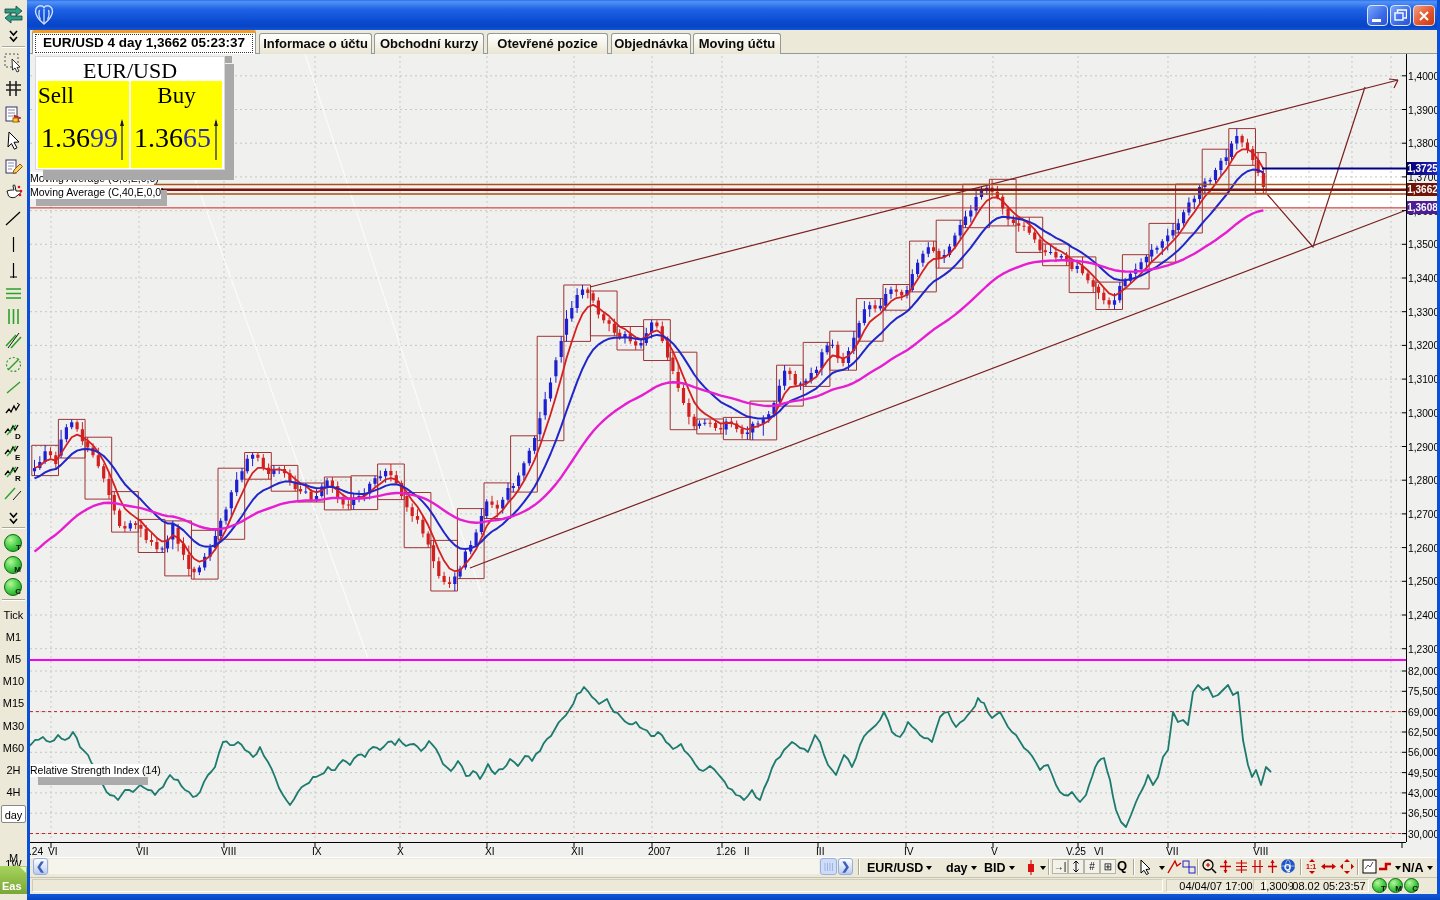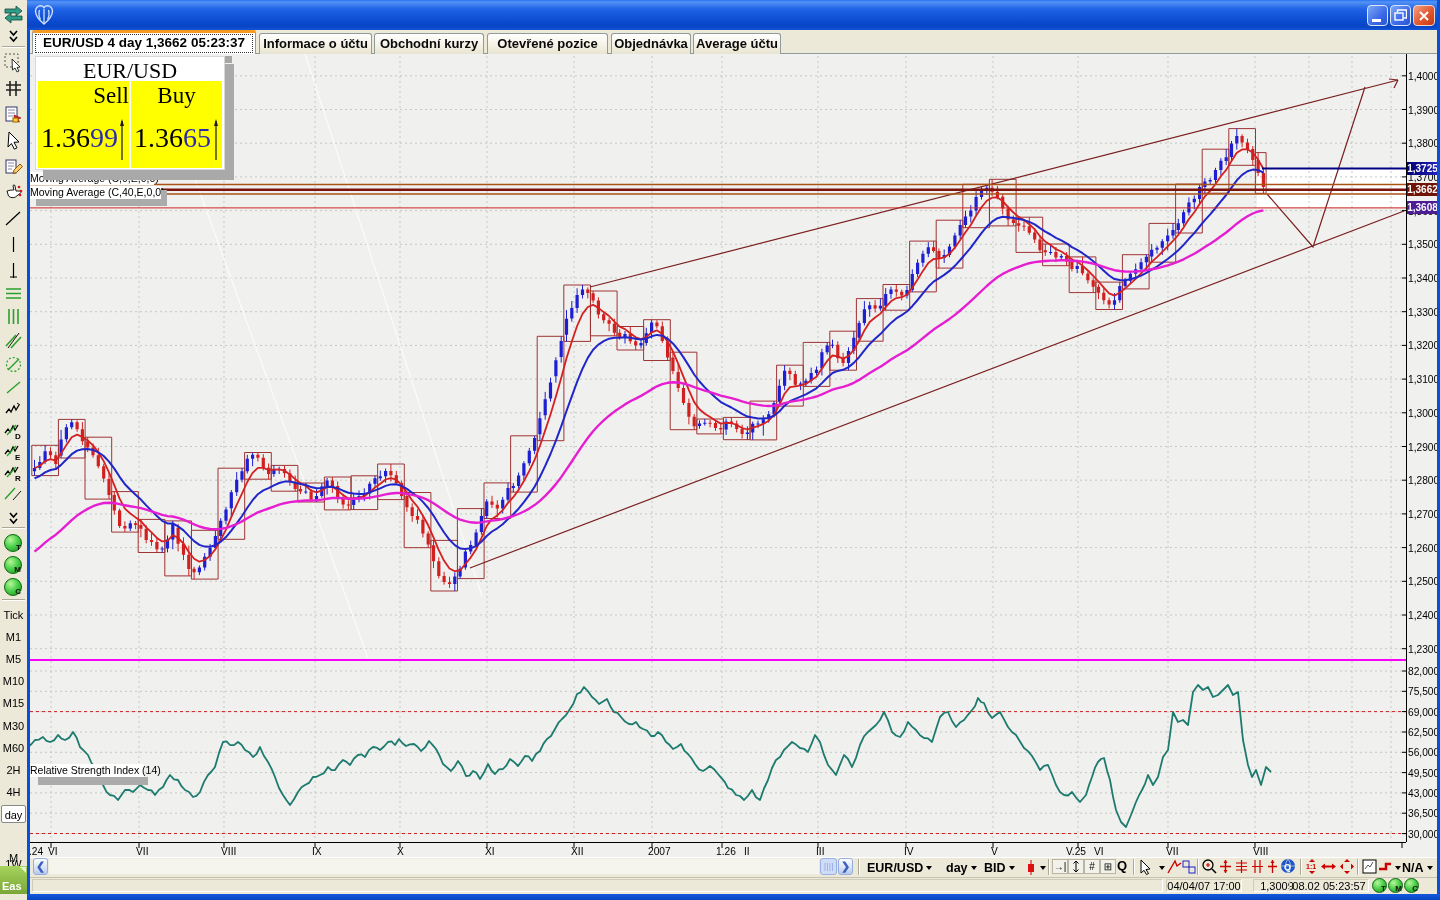--- a/index.html
+++ b/index.html
@@ -234,33 +234,33 @@
 <div class="abs" style="left:30px;top:30px;width:1407px;height:24px;background:#ece9d8;z-index:7">
  <div class="abs" style="left:0;top:23px;width:1407px;height:1px;background:#919b9c"></div>
  <div class="abs" style="left:2px;top:0;width:224px;height:24px;background:#fff;border:1px solid #919b9c;border-bottom:none;border-top:3px solid #f59a23;border-radius:2px 2px 0 0">
    <div class="abs" style="left:2px;top:1px;right:2px;bottom:1px;border:1px dotted #333"></div>
    <div style="font-weight:bold;font-size:13.5px;text-align:center;line-height:20px;color:#000">EUR/USD 4 day 1,3662 05:23:37</div>
  </div>
  <div class="tab" style="left:229px;width:113px">Informace o účtu</div>
  <div class="tab" style="left:344px;width:110px">Obchodní kurzy</div>
  <div class="tab" style="left:457px;width:121px">Otevřené pozice</div>
  <div class="tab" style="left:581px;width:80px">Objednávka</div>
- <div class="tab" style="left:663px;width:88px">Average účtu</div>
+ <div class="tab" style="left:663px;width:88px">Moving účtu</div>
 </div>
 
 <div class="abs" style="left:225px;top:56px;width:7px;height:7px;background:#a6a6a6;z-index:4"></div>
 
 <div class="abs" style="left:35px;top:56px;width:198px;height:124px;z-index:5;font-family:'Liberation Serif',serif">
  <div class="abs" style="left:0;top:0;width:190px;height:114px;background:#fff;border:1px solid #d8d8d8"></div>
  <div class="abs" style="left:190px;top:8px;width:9px;height:116px;background:#a9a9a9"></div>
  <div class="abs" style="left:8px;top:114px;width:191px;height:10px;background:#a9a9a9"></div>
  <div class="abs" style="left:0;top:2px;width:190px;text-align:center;font-size:22px;color:#000">EUR/USD</div>
  <div class="abs" style="left:3px;top:25px;width:91px;height:87px;background:#ffff00"></div>
  <div class="abs" style="left:96px;top:25px;width:91px;height:87px;background:#ffff00"></div>
- <div class="abs" style="left:3px;top:27px;width:91px;text-align:right;font-size:23px">Sell</div>
+ <div class="abs" style="left:3px;top:27px;width:91px;text-align:left;font-size:23px">Sell</div>
  <div class="abs" style="left:96px;top:27px;width:91px;text-align:center;font-size:23px">Buy</div>
  <div class="abs" style="left:6px;top:66px;font-size:28px">1.36<span style="color:#2a2ab0">99</span></div>
  <div class="abs" style="left:99px;top:66px;font-size:28px">1.36<span style="color:#2a2ab0">65</span></div>
  <svg class="abs" style="left:83px;top:62px" width="8" height="44" viewBox="0 0 8 44">
       <path d="M4 42V3" stroke="#1a1a30" stroke-width="1.2" fill="none"></path>
       <path d="M4 1l-2 7h4z" fill="#1a1a30"></path>
     </svg>
  <svg class="abs" style="left:177px;top:62px" width="8" height="44" viewBox="0 0 8 44">
       <path d="M4 42V3" stroke="#1a1a30" stroke-width="1.2" fill="none"></path>
       <path d="M4 1l-2 7h4z" fill="#1a1a30"></path>
@@ -361,21 +361,21 @@
  <svg class="abs" style="left:1378px;top:861px" width="14" height="12" viewBox="0 0 14 12">
       <path d="M1 8h7V3h5" stroke="#c00" stroke-width="2.5" fill="none"></path>
     </svg>
  <div class="tbt" style="left:1392px"><span class="ddtri"></span></div>
  <div class="tbt" style="left:1402px">N/A<span class="ddtri"></span></div>
 </div>
 
 <div class="abs" style="left:30px;top:877px;width:1407px;height:17px;background:#ece9d8;border-top:1px solid #c5c2b0;z-index:6"></div>
 <div class="abs" style="left:0;top:0;width:1440px;height:900px;z-index:7;pointer-events:none">
  <div class="cell" style="left:32px;width:1131px"></div>
- <div class="cell" style="left:1166px;width:76px">04/04/07 17:00</div>
+ <div class="cell" style="left:1166px;width:100px">04/04/07 17:00</div>
  <div class="cell" style="left:1253px;width:48px">1,3009</div>
  <div class="cell" style="left:1289px;width:80px">08.02 05:23:57</div>
  <div class="gball" style="left:1372px;top:878px;width:15px;height:15px">
       <span>T</span>
     </div>
  <div class="gball" style="left:1388px;top:878px;width:15px;height:15px">
       <span>M</span>
     </div>
  <div class="gball" style="left:1404px;top:878px;width:15px;height:15px">
       <span>C</span>

